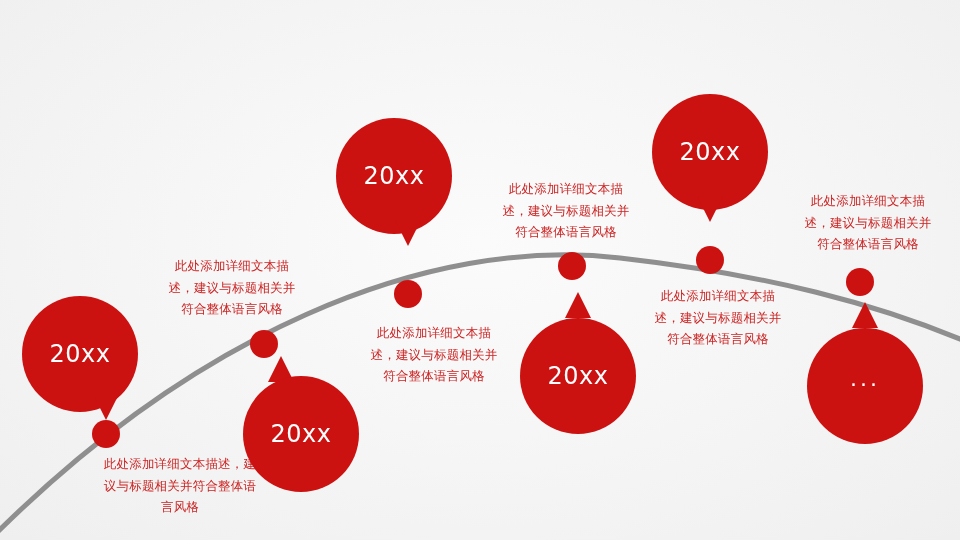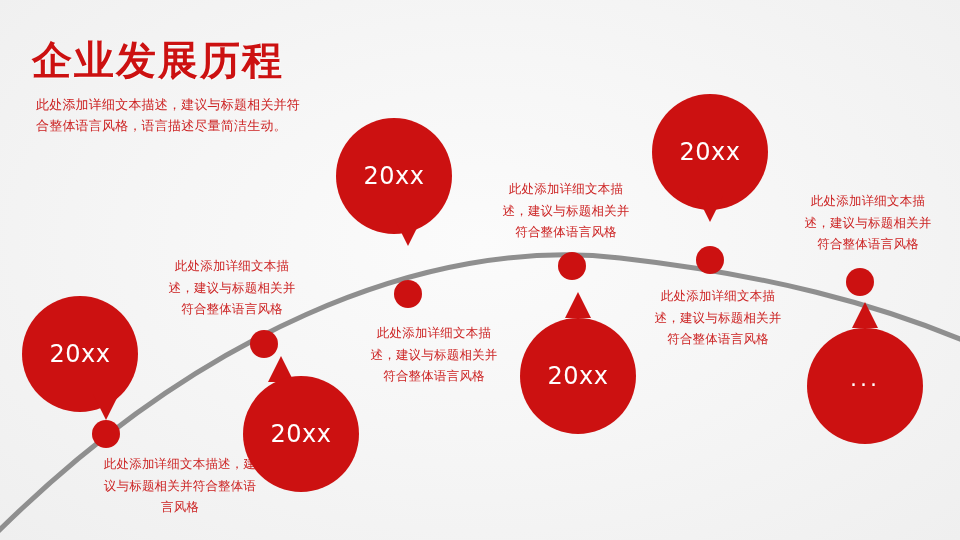--- a/index.html
+++ b/index.html
@@ -97,22 +97,20 @@
 </style>
 </head>
 <body>
 
 <div id="slide">
 
   <svg id="curve-layer" viewBox="0 0 960 540">
     <path d="M -30 560 C 190 330, 430 236, 620 258 C 760 274, 880 302, 990 352" fill="none" stroke="#8f8f8f" stroke-width="5" stroke-linecap="round"></path>
   </svg>
 
-  <div class="title">企业发展历程</div>
-  <div class="subtitle">此处添加详细文本描述，建议与标题相关并符合整体语言风格，语言描述尽量简洁生动。</div>
 
   <div class="balloon" style="left:22px; top:296px; width:116px; height:116px;">
     <span class="yr">20xx</span>
   </div>
   <div class="tail tail-down" style="left:93px; top:394px;"></div>
   <div class="dot" style="left:92px; top:420px; width:28px; height:28px;"></div>
   <div class="txt" style="left:100px; top:453px; width:160px; text-align:center;">此处添加详细文本描述，建议与标题相关并符合整体语言风格</div>
 
   <div class="dot" style="left:250px; top:330px; width:28px; height:28px;"></div>
   <div class="tail tail-up" style="left:268px; top:356px;"></div>

